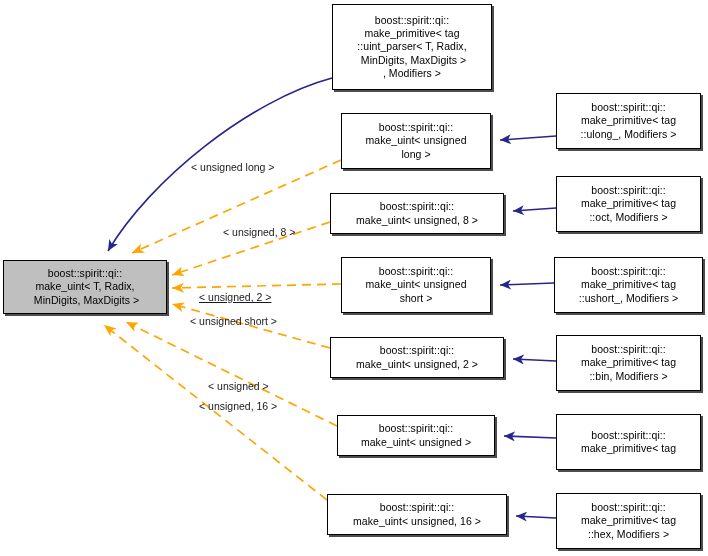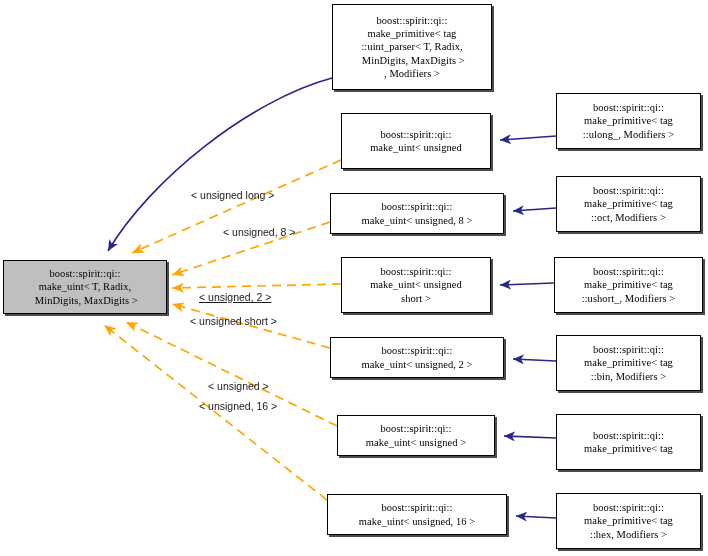--- a/index.html
+++ b/index.html
@@ -32,21 +32,20 @@
     font-size: 10.5px;
     line-height: 13.2px;
     text-align: center;
     display: flex;
     flex-direction: column;
     align-items: center;
     justify-content: center;
     white-space: pre;
     letter-spacing: 0.05px;
     box-shadow: 2px 2px 0 0 #4d4d4d;
-    font-family: Liberation Serif, serif;
   }
   .node.current {
     background: #bfbfbf;
     border: 1px solid #000000;
   }
   .node .line {
     display: block;
     width: 100%;
   }
   .edge-label {
@@ -105,20 +104,21 @@
     <span class="line">boost::spirit::qi::</span>
     <span class="line">make_primitive&lt; tag</span>
     <span class="line">::uint_parser&lt; T, Radix,</span>
     <span class="line"> MinDigits, MaxDigits &gt;</span>
     <span class="line">, Modifiers &gt;</span>
   </div>
 
   <div class="node" style="left: 341px; top: 113px; width: 150px; height: 56px;">
     <span class="line">boost::spirit::qi::</span>
     <span class="line">make_uint&lt; unsigned</span>
+    <span class="line">long &gt;</span>
   </div>
   <div class="node" style="left: 330px; top: 193px; width: 174px; height: 41px;">
     <span class="line">boost::spirit::qi::</span>
     <span class="line">make_uint&lt; unsigned, 8 &gt;</span>
   </div>
   <div class="node" style="left: 341px; top: 257px; width: 150px; height: 56px;">
     <span class="line">boost::spirit::qi::</span>
     <span class="line">make_uint&lt; unsigned</span>
     <span class="line">short &gt;</span>
   </div>
@@ -158,20 +158,20 @@
   <div class="node" style="left: 556px; top: 414px; width: 145px; height: 56px;">
     <span class="line">boost::spirit::qi::</span>
     <span class="line">make_primitive&lt; tag</span>
   </div>
   <div class="node" style="left: 556px; top: 493px; width: 145px; height: 56px;">
     <span class="line">boost::spirit::qi::</span>
     <span class="line">make_primitive&lt; tag</span>
     <span class="line">::hex, Modifiers &gt;</span>
   </div>
 
-  <div class="edge-label" style="left: 191px; top: 161px; margin-top: 28px;">&lt; unsigned long &gt;</div>
+  <div class="edge-label" style="left: 191px; top: 161px;">&lt; unsigned long &gt;</div>
   <div class="edge-label" style="left: 203px; top: 226px; margin-left: 20px;">&lt; unsigned, 8 &gt;</div>
   <div class="edge-label" style="left: 190px; top: 270px; margin-top: 45px;">&lt; unsigned short &gt;</div>
   <div class="edge-label" style="left: 199px; top: 291px; text-decoration: underline;">&lt; unsigned, 2 &gt;</div>
   <div class="edge-label" style="left: 208px; top: 339px; margin-top: 41px;">&lt; unsigned &gt;</div>
   <div class="edge-label" style="left: 199px; top: 400px;">&lt; unsigned, 16 &gt;</div>
 
 </div>
 
 </body></html>

